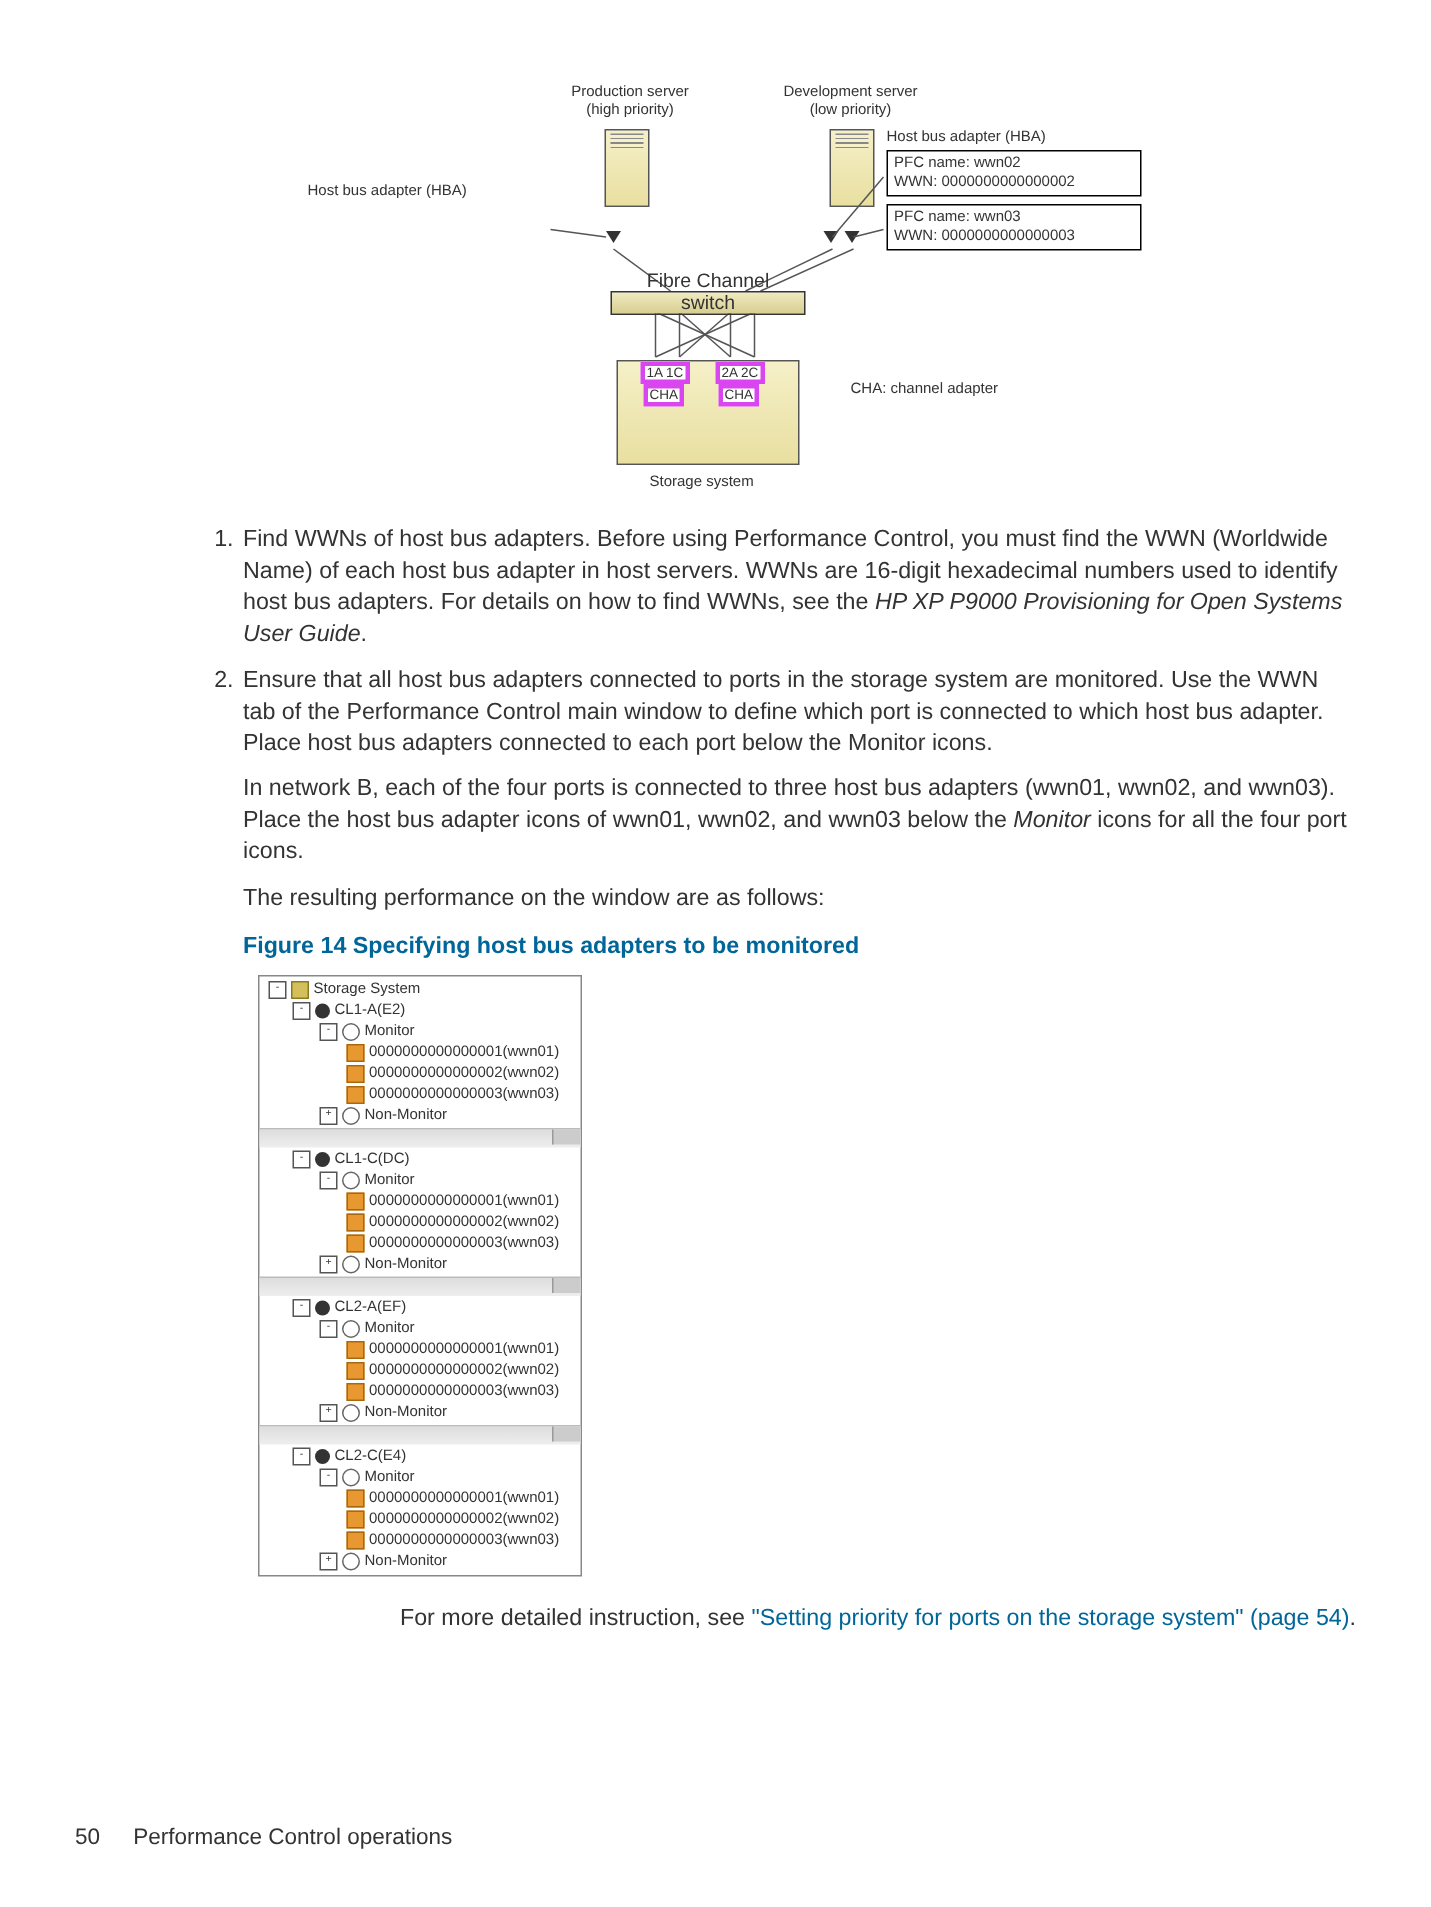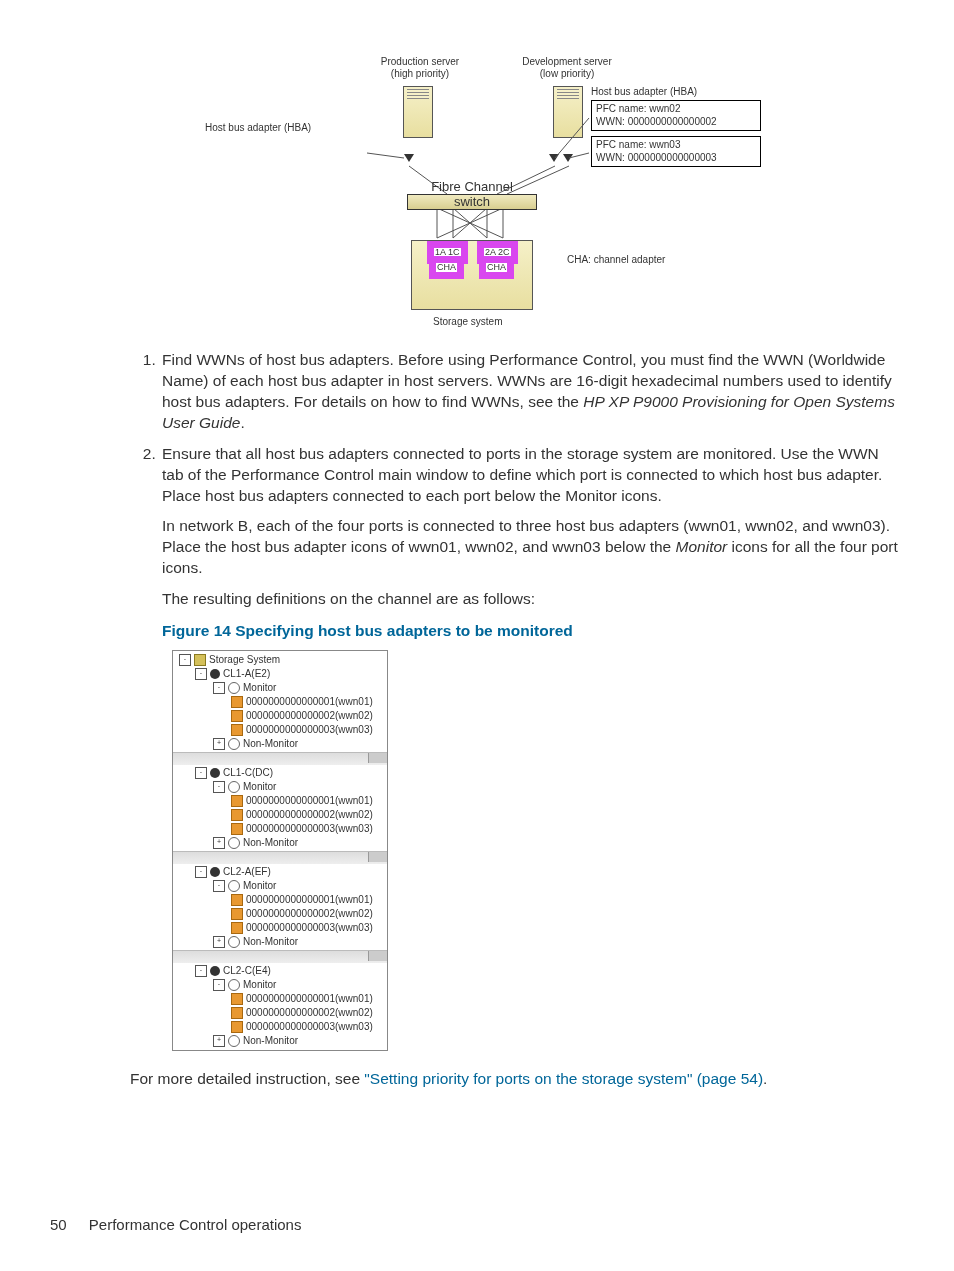--- a/index.html
+++ b/index.html
@@ -117,21 +117,21 @@
   .tri { position:absolute; width:0; height:0; border-left:5px solid transparent; border-right:5px solid transparent; border-top:8px solid #333; }
   .switch {
     position:absolute; width:128px; height:14px; border:1px solid #333;
     background:linear-gradient(#f0eac0,#d8ce90);
   }
   .storage {
     position:absolute; width:120px; height:68px;
     background:linear-gradient(#f5f0c8,#e8dfa0);
     border:1px solid #555;
   }
-  .portlbl { position:absolute; font-size:9px; border:7px solid #d946ef; padding:0 1px; background:#fff; line-height:1.05;}
+  .portlbl { position:absolute; font-size:9px; border:3px solid #d946ef; padding:0 1px; background:#fff; line-height:1.05;}
   svg.wires { position:absolute; top:0; left:0; }
 </style>
 </head>
 <body>
 
 <div class="page">
 
 
   <div class="net">
     <div class="lbl" style="left:168px; top:0; width:110px;">
@@ -196,21 +196,21 @@
 
   <ol class="steps">
     <li>
       <span>Find WWNs of host bus adapters. Before using Performance Control, you must find the WWN (Worldwide Name) of each host bus adapter in host servers. WWNs are 16-digit hexadecimal numbers used to identify host bus adapters. For details on how to find WWNs, see the </span><span class="italic">HP XP P9000 Provisioning for Open Systems User Guide</span><span>.</span>
     </li>
     <li>
       <span>Ensure that all host bus adapters connected to ports in the storage system are monitored. Use the WWN tab of the Performance Control main window to define which port is connected to which host bus adapter. Place host bus adapters connected to each port below the Monitor icons.</span>
       <p>
         <span>In network B, each of the four ports is connected to three host bus adapters (wwn01, wwn02, and wwn03). Place the host bus adapter icons of wwn01, wwn02, and wwn03 below the </span><span class="italic">Monitor</span><span> icons for all the four port icons.</span>
       </p>
-      <p>The resulting definitions on the channel are as follows:</p>
+      <p>The resulting performance on the window are as follows:</p>
     </li>
   </ol>
 
   <div class="fig-caption fig-caption-indent" style="margin-left:112px; margin-top:6px;">Figure 14 Specifying host bus adapters to be monitored</div>
 
   <div class="tree-img" id="tree">
       <div class="tree-row ind1">
         <span class="ticon ic-box">-</span>
         <span class="ticon ic-folder"></span>
         <span> Storage System</span>
@@ -321,21 +321,21 @@
         <span class="ticon ic-orange"></span>
         <span> 0000000000000003(wwn03)</span>
       </div>
       <div class="tree-row ind3">
         <span class="ticon ic-box">+</span>
         <span class="ticon ic-clock"></span>
         <span> Non-Monitor</span>
       </div>
     </div>
 
-  <div class="body-text" style="margin-left:80px;">
+  <div class="body-text" style="margin-left:48px;text-align:right;">
     <p>
       <span>For more detailed instruction, see </span><span class="link">"Setting priority for ports on the storage system" (page 54)</span><span>.</span>
     </p>
   </div>
 
   <div class="footer">
     <span class="pn">50</span>
     <span>Performance Control operations</span>
   </div>
 

